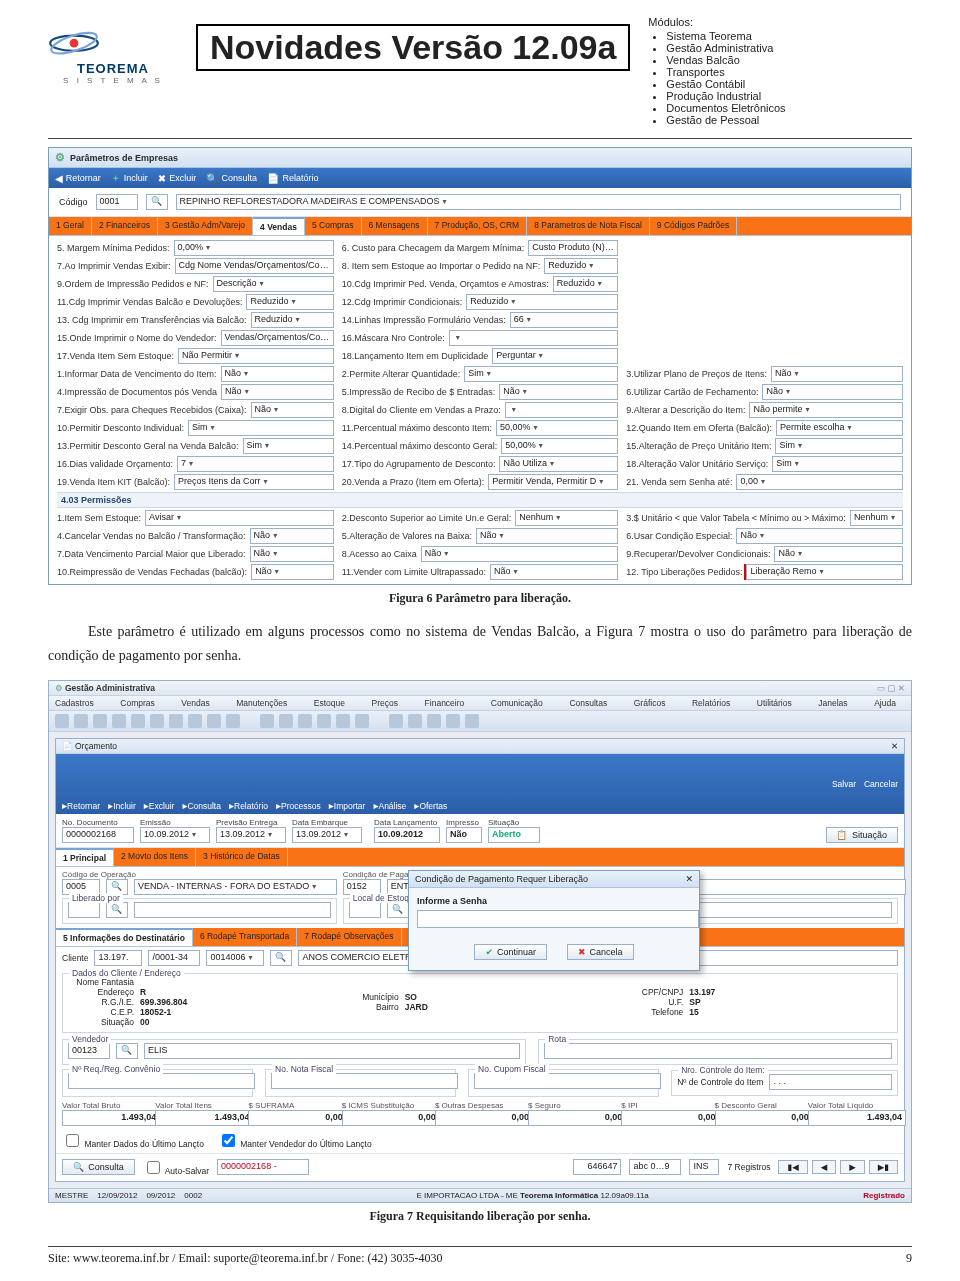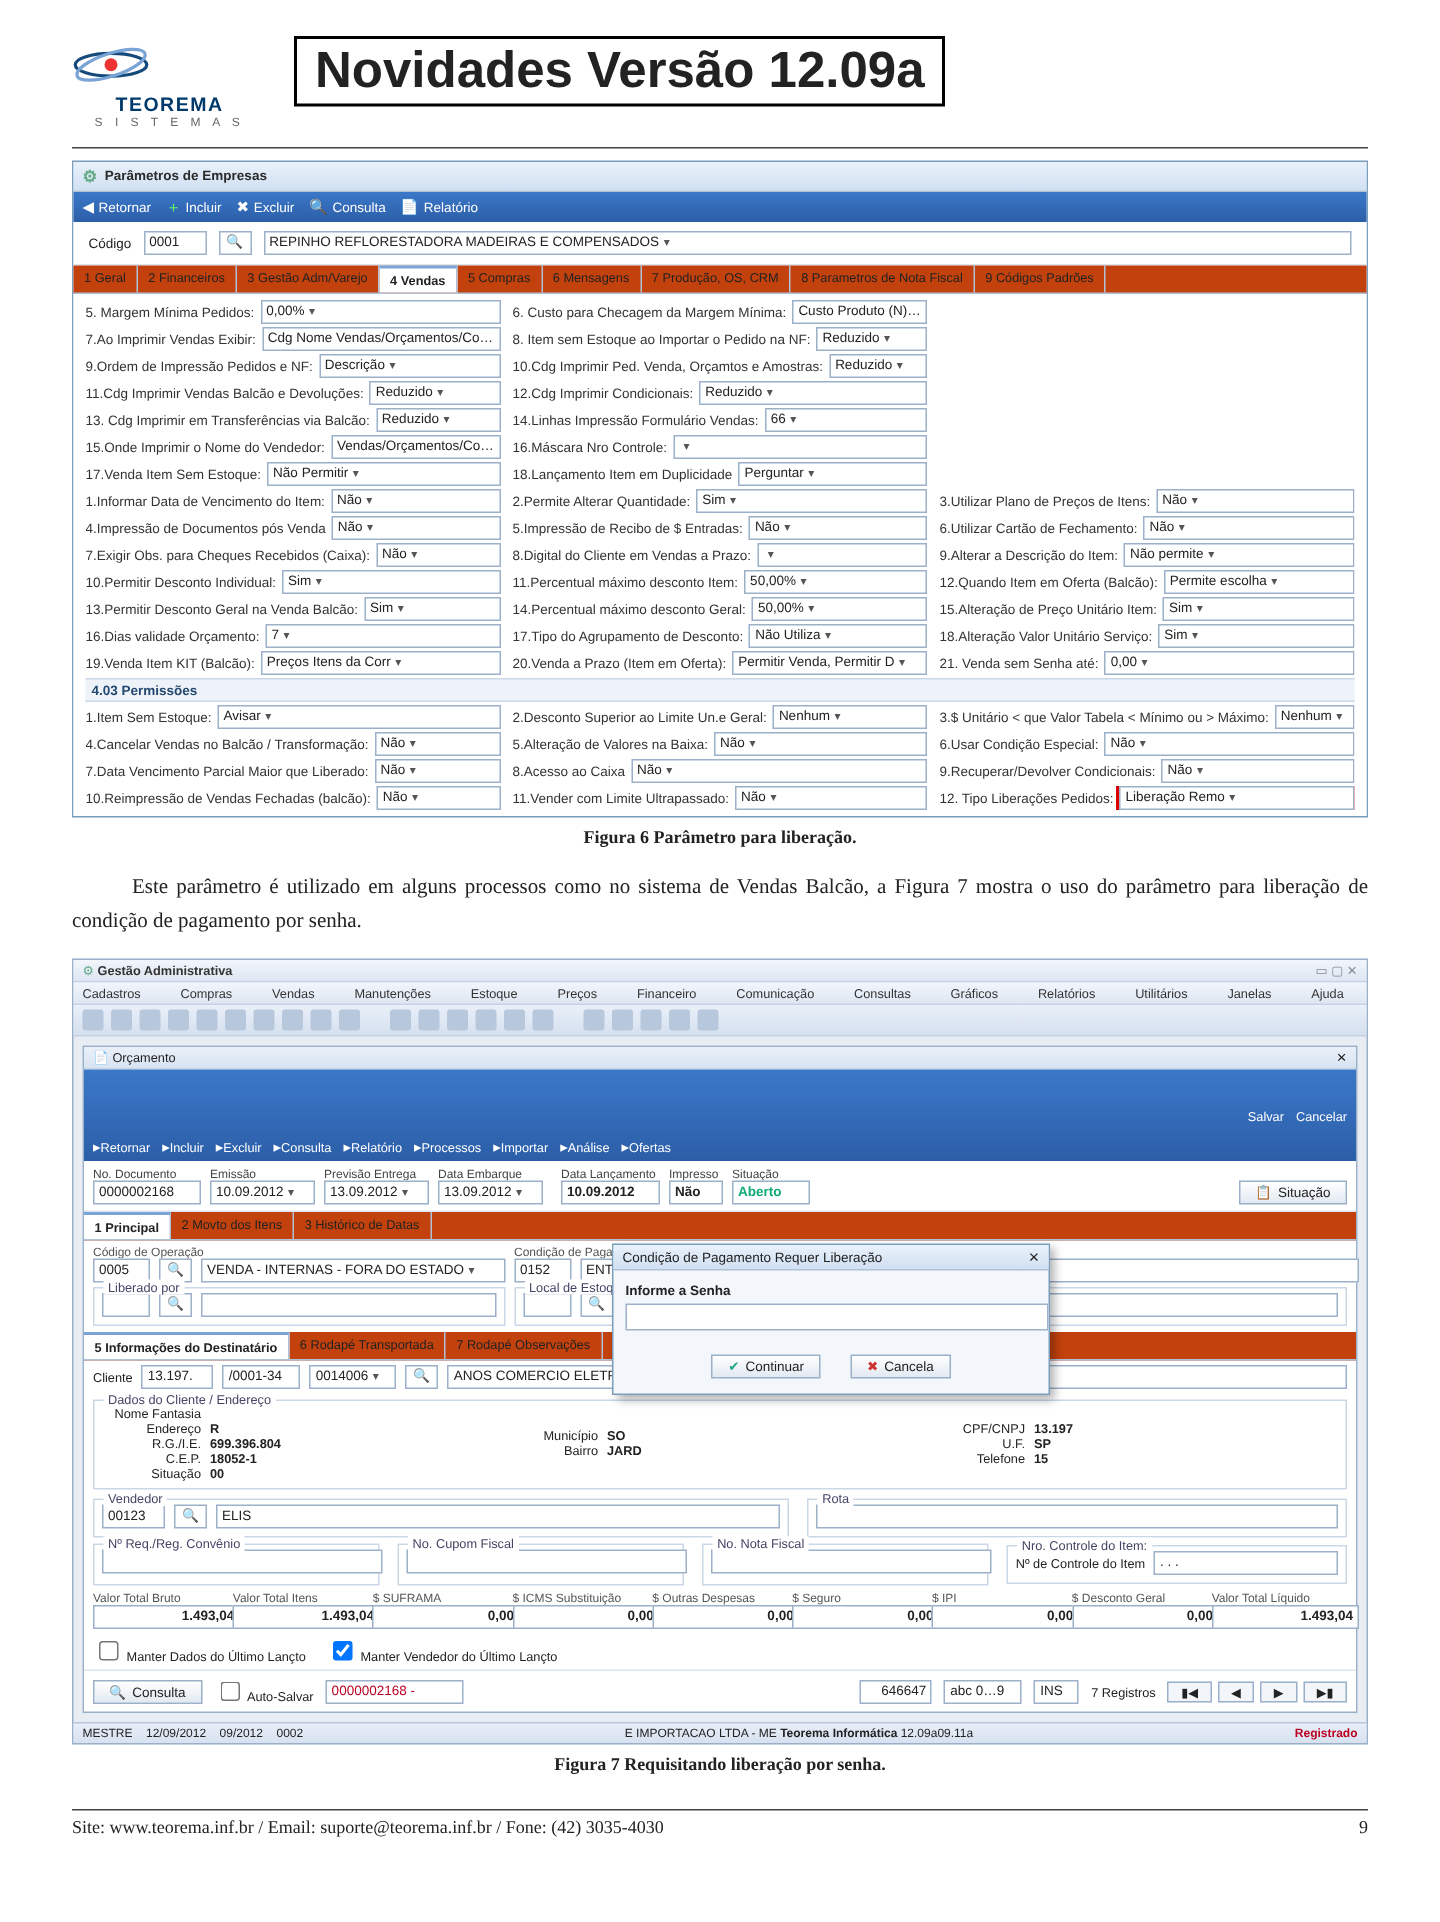--- a/index.html
+++ b/index.html
@@ -107,21 +107,21 @@
     display: inline-block;
   }
   .dropdown::after {
     content: "▾";
     margin-left: 3px;
     color: #555;
     font-size: 8px;
   }
   .tabs {
     display: flex;
-    background: #c2410c;
+    background: #f97316;
     border-bottom: 1px solid #b0c2d8;
     font-size: 8.5px;
   }
   .tabs .tab {
     padding: 3px 7px;
     border-right: 1px solid #b0c2d8;
     cursor: pointer;
   }
   .tabs .tab.active {
     background: #fff;
@@ -355,20 +355,33 @@
     <div class="logo">
       <svg viewBox="0 0 120 30" xmlns="http://www.w3.org/2000/svg">
         <ellipse cx="24" cy="14" rx="22" ry="7" fill="none" stroke="#154a7b" stroke-width="2"></ellipse>
         <ellipse cx="24" cy="14" rx="22" ry="7" fill="none" stroke="#7aa3d6" stroke-width="2" transform="rotate(-18 24 14)"></ellipse>
         <circle cx="24" cy="14" r="4" fill="#e33"></circle>
       </svg>
       <div class="logo-text">TEOREMA</div>
       <div class="logo-sub">S I S T E M A S</div>
     </div>
     <div class="title-box">Novidades Versão 12.09a</div>
+    <div class="modules">
+      <div>Módulos:</div>
+      <ul id="modules-ul">
+          <li>Sistema Teorema</li>
+          <li>Gestão Administrativa</li>
+          <li>Vendas Balcão</li>
+          <li>Transportes</li>
+          <li>Gestão Contábil</li>
+          <li>Produção Industrial</li>
+          <li>Documentos Eletrônicos</li>
+          <li>Gestão de Pessoal</li>
+        </ul>
+    </div>
   </div>
 
   <hr class="hr">
 
   <div class="screenshot">
     <div class="win-title">
       <span class="gear">⚙</span>
       <span>Parâmetros de Empresas</span>
     </div>
     <div class="toolbar">
@@ -835,22 +848,22 @@
         <div class="group" style="flex:1;margin:2px 0 2px 6px">
               <span class="title">Rota</span>
           <div class="row">
                 <span class="field" style="flex:1"></span>
               </div>
         </div>
       </div>
 
       <div class="row" style="padding:0 6px">
         <div class="group" style="flex:1;margin:2px 0"><span class="title">Nº Req./Reg. Convênio</span><span class="field" style="width:100%"></span></div>
+        <div class="group" style="flex:1;margin:2px 0 2px 6px"><span class="title">No. Nota Fiscal</span><span class="field" style="width:100%"></span></div>
         <div class="group" style="flex:1;margin:2px 0 2px 6px"><span class="title">No. Cupom Fiscal</span><span class="field" style="width:100%"></span></div>
-        <div class="group" style="flex:1;margin:2px 0 2px 6px"><span class="title">No. Nota Fiscal</span><span class="field" style="width:100%"></span></div>
         <div class="group" style="flex:1.2;margin:2px 0 2px 6px">
               <span class="title">Nro. Controle do Item:</span>
           <div class="row">
                 <span>Nº de Controle do Item</span>
                 <span class="field" style="flex:1">. . .</span>
               </div>
         </div>
       </div>
 
       <div class="totals">

